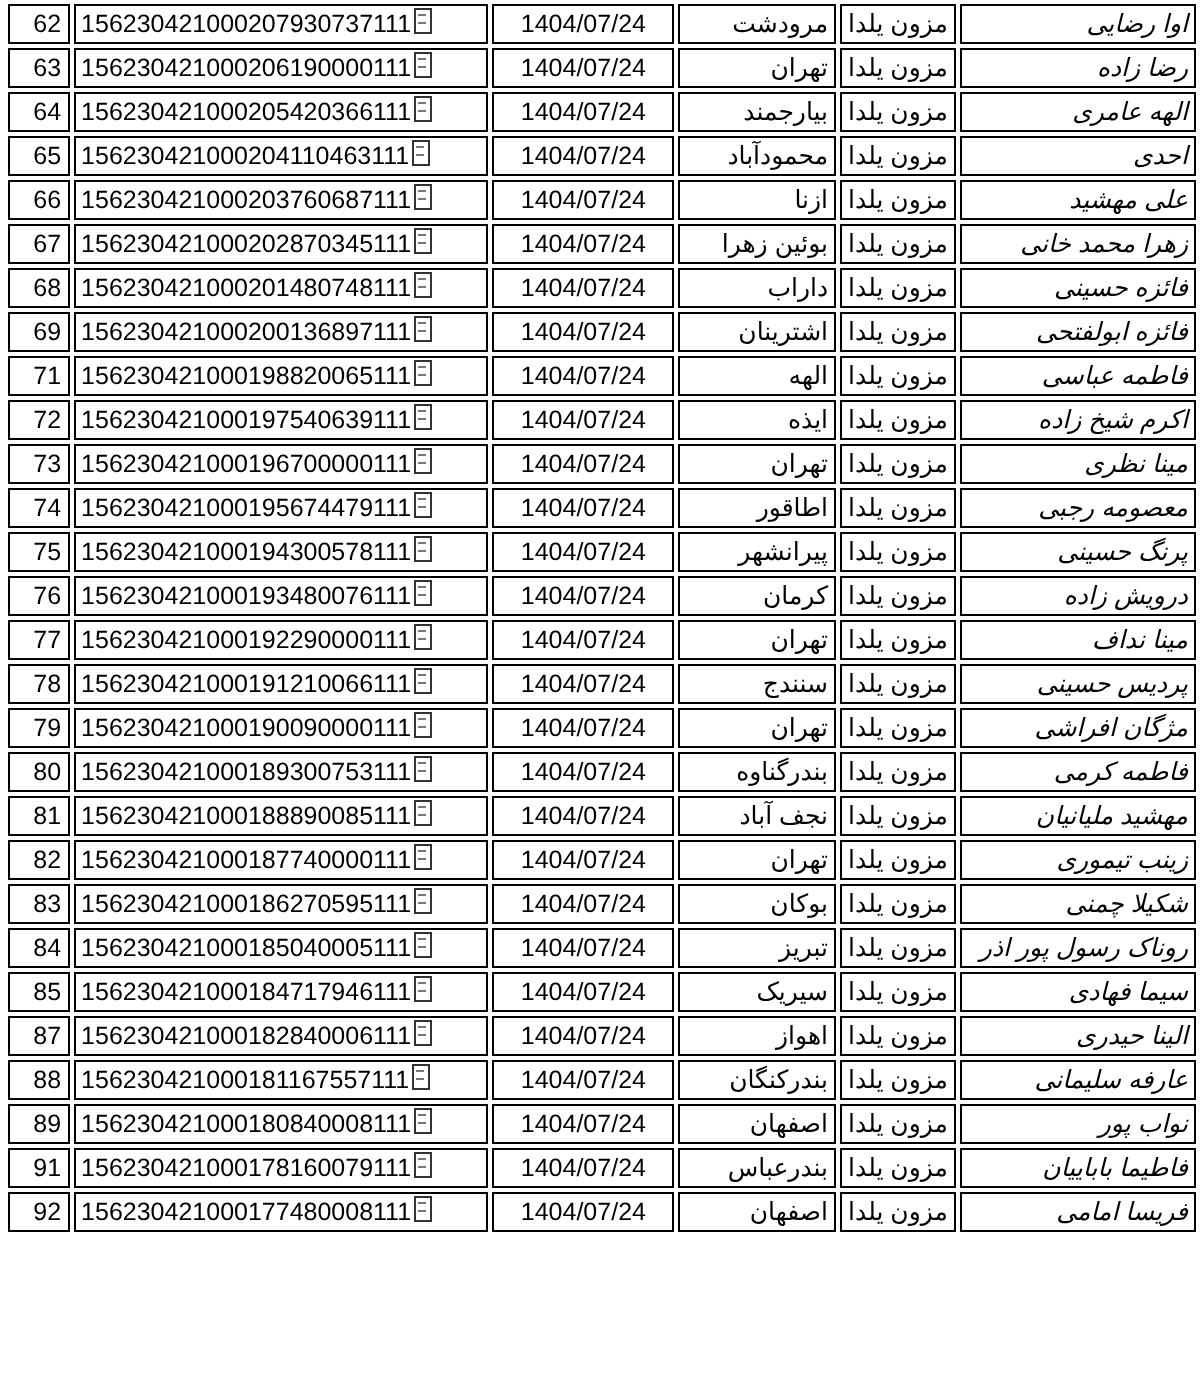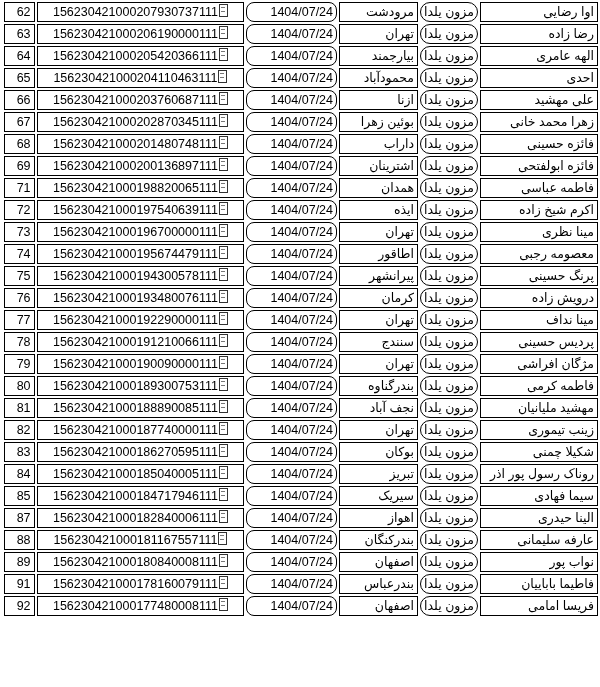--- a/index.html
+++ b/index.html
@@ -35,38 +35,37 @@
   col.c-city { width: 82px; }
   col.c-org  { width: 43px; }
   col.c-name { width: 119px; }
 
   td.cell-no {
     text-align: right;
     padding-right: 4px;
     font-size: 13px;
   }
   td.cell-code {
+    text-align: left;
+    padding-left: 4px;
+    font-size: 13px;
+    letter-spacing: 0px;
+  }
+  td.cell-date {
     text-align: center;
     padding-left: 4px;
     font-size: 13px;
-    letter-spacing: 0px;
-  }
-  td.cell-date {
-    text-align: right;
-    padding-left: 4px;
-    font-size: 13px;
-    border-radius: 8px;
   }
   td.cell-city, td.cell-org, td.cell-name {
     direction: rtl;
     text-align: right;
     font-size: 12px;
   }
-  td.cell-org { padding: 0 1px 0 1px; border-radius: 10px; }
-  td.cell-name { padding-right: 2px; }
+  td.cell-org { padding: 0 1px 0 1px; }
+  td.cell-name { padding-right: 2px; font-style: italic; }
 
   
   span.tofu {
     display: inline-block;
     width: 7px;
     height: 11px;
     border: 1px solid #333333;
     margin-left: 1px;
     vertical-align: -1px;
     background:
@@ -148,21 +147,21 @@
     <td class="cell-code"><span>156230421000200136897111</span><span class="tofu"></span></td>
     <td class="cell-date">1404/07/24</td>
     <td class="cell-city">اشترینان</td>
     <td class="cell-org">مزون یلدا</td>
     <td class="cell-name">فائزه ابولفتحی</td>
   </tr>
       <tr>
     <td class="cell-no">71</td>
     <td class="cell-code"><span>156230421000198820065111</span><span class="tofu"></span></td>
     <td class="cell-date">1404/07/24</td>
-    <td class="cell-city">همدان</td>
+    <td class="cell-city">الهه</td>
     <td class="cell-org">مزون یلدا</td>
     <td class="cell-name">فاطمه عباسی</td>
   </tr>
       <tr>
     <td class="cell-no">72</td>
     <td class="cell-code"><span>156230421000197540639111</span><span class="tofu"></span></td>
     <td class="cell-date">1404/07/24</td>
     <td class="cell-city">ایذه</td>
     <td class="cell-org">مزون یلدا</td>
     <td class="cell-name">اکرم شیخ زاده</td>

